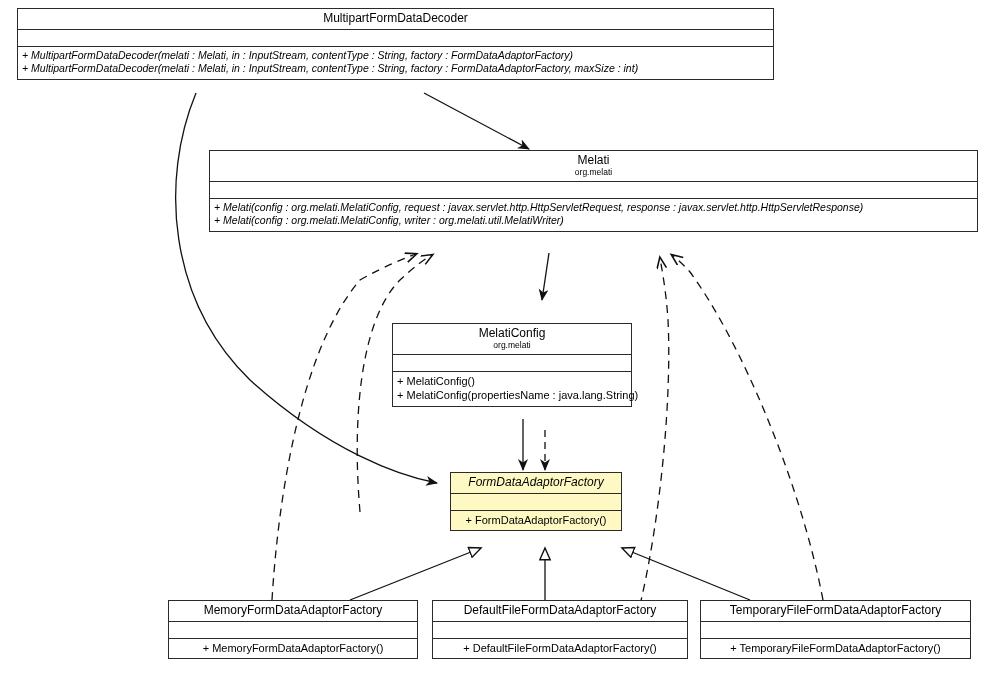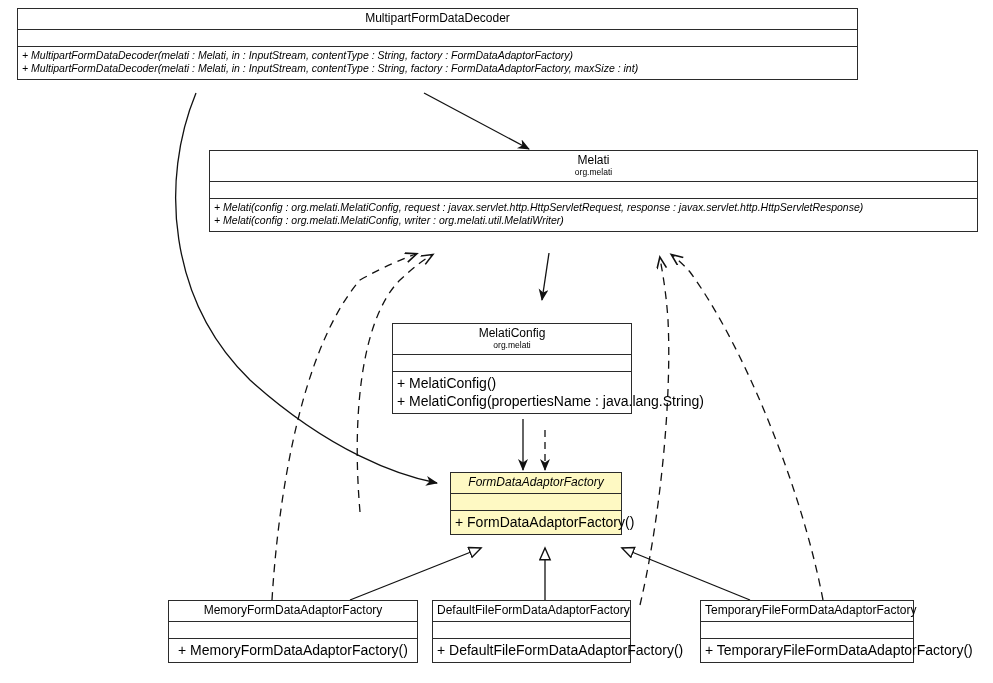--- a/index.html
+++ b/index.html
@@ -60,21 +60,21 @@
   .cls-attrs {
     box-sizing: border-box;
     border-bottom: 1.4px solid #2b2b2b;
     min-height: 17px;
   }
   .cls-ops {
     box-sizing: border-box;
     padding: 2px 4px 3px 4px;
   }
   .op-line {
-    font-size: 14px;
+    font-size: 11px;
     color: #000;
     white-space: nowrap;
     line-height: 1.32;
   }
   .op-line.tiny {
     font-size: 10.5px;
     font-style: italic;
   }
   .center-title { text-align: center; }
 </style>
@@ -115,21 +115,21 @@
       <path d="M 640,605 C 660,520 672,400 668,320 C 666,290 662,270 660,258" stroke-dasharray="8,6" marker-end="url(#open-arrow)"></path>
 
       <path d="M 823,600 C 800,480 740,340 690,272 C 682,263 676,258 672,255" stroke-dasharray="8,6" marker-end="url(#open-arrow)"></path>
 
       <path d="M 350,600 L 481,548" marker-end="url(#hollow-triangle)"></path>
       <path d="M 545,600 L 545,548" marker-end="url(#hollow-triangle)"></path>
       <path d="M 750,600 L 622,548" marker-end="url(#hollow-triangle)"></path>
     </g>
   </svg>
 
-  <div class="uml-class" style="left:17px; top:8px; width:841px;">
+  <div class="uml-class" style="left:17px; top:8px; width:757px;">
     <div class="cls-header">
       <div class="cls-name">MultipartFormDataDecoder</div>
     </div>
     <div class="cls-attrs"></div>
     <div class="cls-ops">
       <div class="op-line tiny">+ MultipartFormDataDecoder(melati : Melati, in : InputStream, contentType : String, factory : FormDataAdaptorFactory)</div>
       <div class="op-line tiny">+ MultipartFormDataDecoder(melati : Melati, in : InputStream, contentType : String, factory : FormDataAdaptorFactory, maxSize : int)</div>
     </div>
   </div>
 
@@ -170,31 +170,31 @@
   <div class="uml-class" style="left:168px; top:600px; width:250px;">
     <div class="cls-header">
       <div class="cls-name">MemoryFormDataAdaptorFactory</div>
     </div>
     <div class="cls-attrs"></div>
     <div class="cls-ops center-title">
       <div class="op-line">+ MemoryFormDataAdaptorFactory()</div>
     </div>
   </div>
 
-  <div class="uml-class" style="left:432px; top:600px; width:199px;">
+  <div class="uml-class" style="left:432px; top:600px; width:256px;">
     <div class="cls-header">
       <div class="cls-name">DefaultFileFormDataAdaptorFactory</div>
     </div>
     <div class="cls-attrs"></div>
     <div class="cls-ops center-title">
       <div class="op-line">+ DefaultFileFormDataAdaptorFactory()</div>
     </div>
   </div>
 
-  <div class="uml-class" style="left:700px; top:600px; width:214px;">
+  <div class="uml-class" style="left:700px; top:600px; width:271px;">
     <div class="cls-header">
       <div class="cls-name">TemporaryFileFormDataAdaptorFactory</div>
     </div>
     <div class="cls-attrs"></div>
     <div class="cls-ops center-title">
       <div class="op-line">+ TemporaryFileFormDataAdaptorFactory()</div>
     </div>
   </div>
 
 </div>

